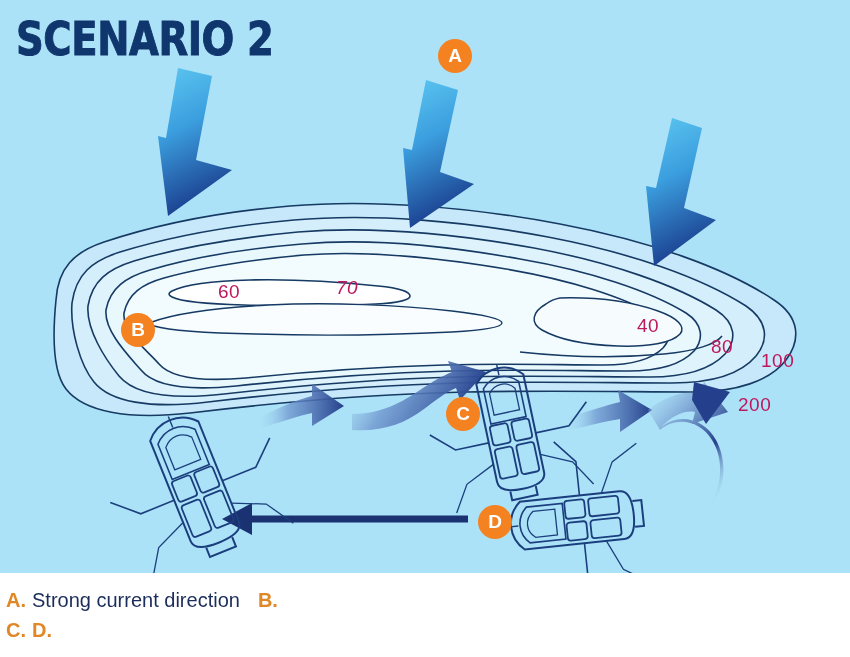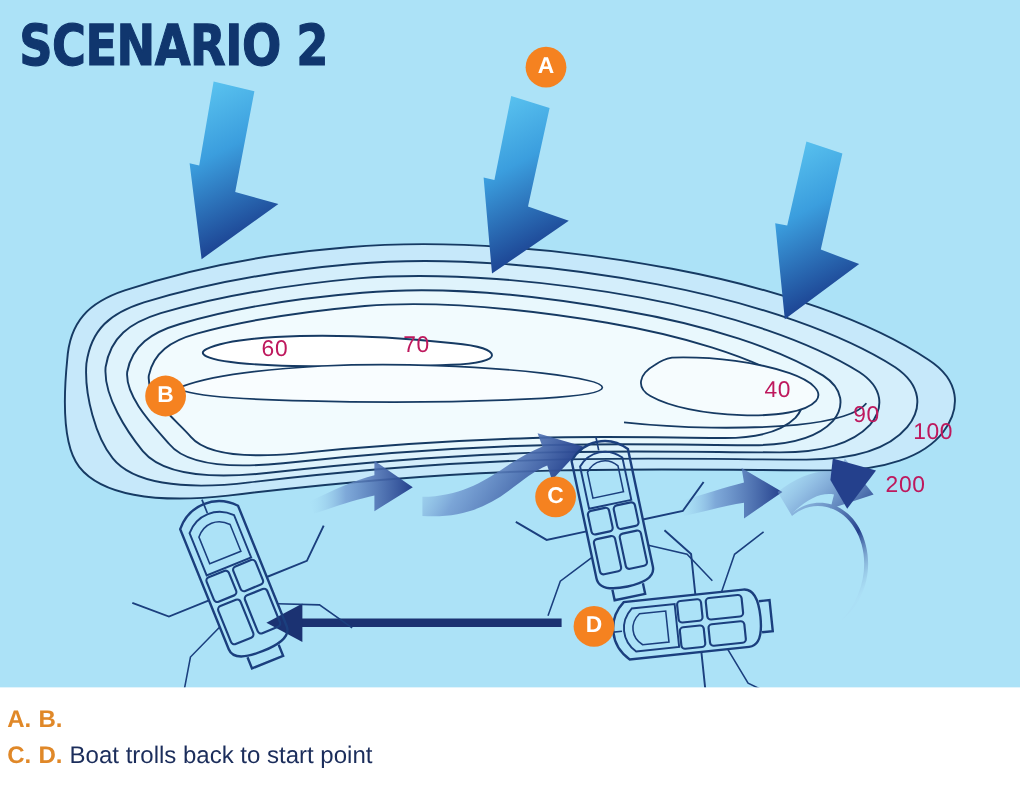--- a/index.html
+++ b/index.html
@@ -57,21 +57,21 @@
   
   .depth{
     position:absolute;
     color:#be185d;
     font-family:"Liberation Sans", sans-serif;
     font-size:19px;
     font-weight:400;
     letter-spacing:0.5px;
   }
   #depth-60{left:218px;top:281px;}
-  #depth-70{left:336px;top:277px;}
+  #depth-70{left:336px;top:277px;font-style:italic;}
   #depth-80{left:637px;top:315px;}
   #depth-90{left:711px;top:336px;}
   #depth-100{left:761px;top:350px;}
   #depth-110{left:738px;top:394px;}
 
   
   .legend{
     position:absolute;left:0;top:573px;
     width:850px;height:84px;
     background:#ffffff;
@@ -263,50 +263,50 @@
       <path d="M -24,28 L -54,42 L -70,68" stroke-width="1.3"></path>
       <path d="M 24,28 L 54,42 L 70,68" stroke-width="1.3"></path>
     </g>
   </svg>
 
   <div class="title">SCENARIO 2</div>
 
   <div class="depth" id="depth-60">60</div>
   <div class="depth" id="depth-70">70</div>
   <div class="depth" id="depth-80">40</div>
-  <div class="depth" id="depth-90">90</div>
+  <div class="depth" id="depth-90">80</div>
   <div class="depth" id="depth-100">100</div>
   <div class="depth" id="depth-110">200</div>
 
   <div class="badge" id="badge-a">
     <span>A</span>
   </div>
   <div class="badge" id="badge-b">
     <span>B</span>
   </div>
   <div class="badge" id="badge-c">
     <span>C</span>
   </div>
   <div class="badge" id="badge-d">
     <span>D</span>
   </div>
 
   <div class="legend">
     <div class="legend-row">
       <div class="legend-item">
         <span class="legend-key">A.</span>
+        <span class="legend-text">Strong current direction</span>
       </div>
       <div class="legend-item">
         <span class="legend-key">B.</span>
       </div>
     </div>
     <div class="legend-row">
       <div class="legend-item">
         <span class="legend-key">C.</span>
       </div>
       <div class="legend-item">
         <span class="legend-key">D.</span>
-        <span class="legend-text">Boat trolls back to start point</span>
       </div>
     </div>
   </div>
 
 </div>
 
 </body></html>

